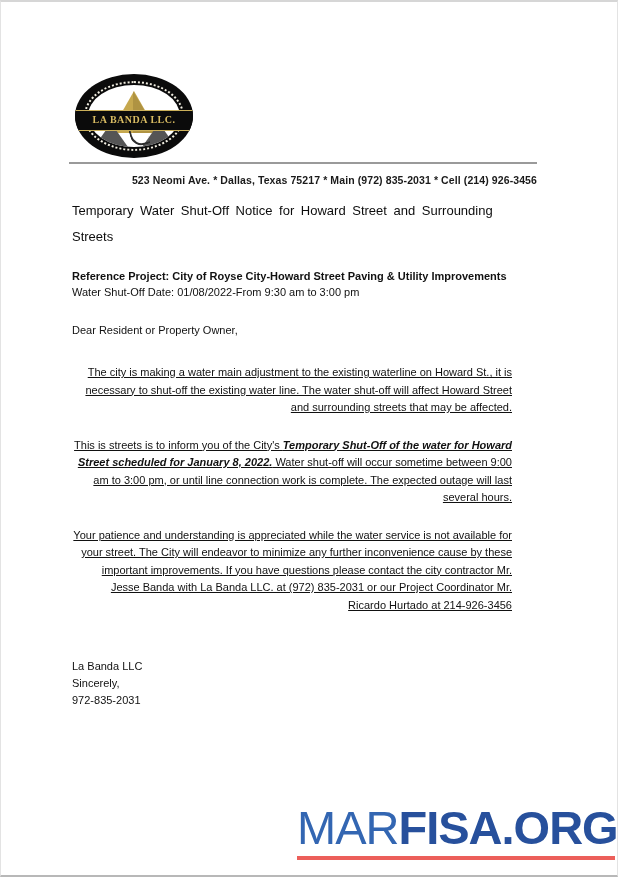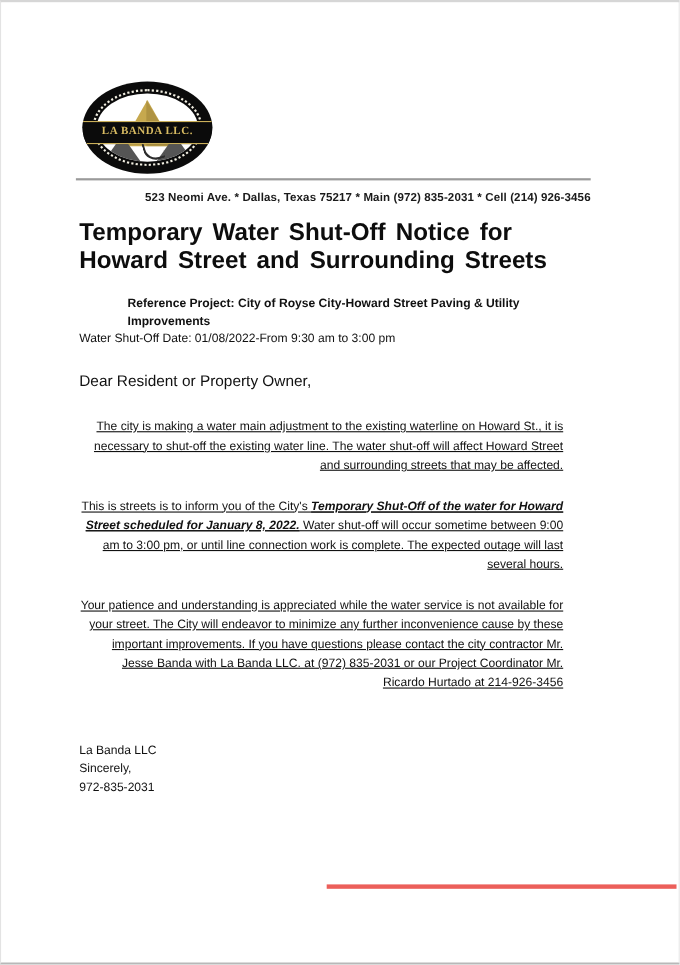--- a/index.html
+++ b/index.html
@@ -175,44 +175,43 @@
   
   .doc-body {
     position: absolute;
     left: 71px;
     top: 196px;
     width: 456px;
     color: #111111;
   }
 
   .doc-title {
-    font-size: 22px;
-    font-weight: bold;
+    font-size: 13px;
+    font-weight: normal;
     line-height: 26px;
     margin: 0 0 18px 0;
     color: #0d0d0d;
     word-spacing: 3px;
   }
 
   .ref-block {
     margin: 0 0 22px 0;
     font-size: 11px;
     line-height: 16px;
   }
   .ref-line-1 {
     font-weight: bold;
     display: block;
-    margin-left: 44px;
   }
   .ref-line-2 {
     display: block;
   }
 
   .salutation {
-    font-size: 14px;
+    font-size: 11px;
     line-height: 16px;
     margin: 0 0 26px 0;
   }
 
   .para {
     font-size: 11px;
     line-height: 17.5px;
     margin: 0 16px 20px 0;
     text-align: right;
     text-decoration: underline;
@@ -302,16 +301,17 @@
     <p class="para">Your patience and understanding is appreciated while the water service is not available for your street. The City will endeavor to minimize any further inconvenience cause by these important improvements. If you have questions please contact the city contractor Mr. Jesse Banda with La Banda LLC. at (972) 835-2031 or our Project Coordinator Mr. Ricardo Hurtado at 214-926-3456</p>
 
     <div class="signature">
       <span>La Banda LLC</span>
       <span>Sincerely,</span>
       <span>972-835-2031</span>
     </div>
   </div>
 
   <div class="watermark">
+    <div class="watermark-text"><span class="wm-light">MAR</span><span class="wm-bold">FISA.ORG</span></div>
     <div class="watermark-rule"></div>
   </div>
 
 </div>
 
 </body></html>

